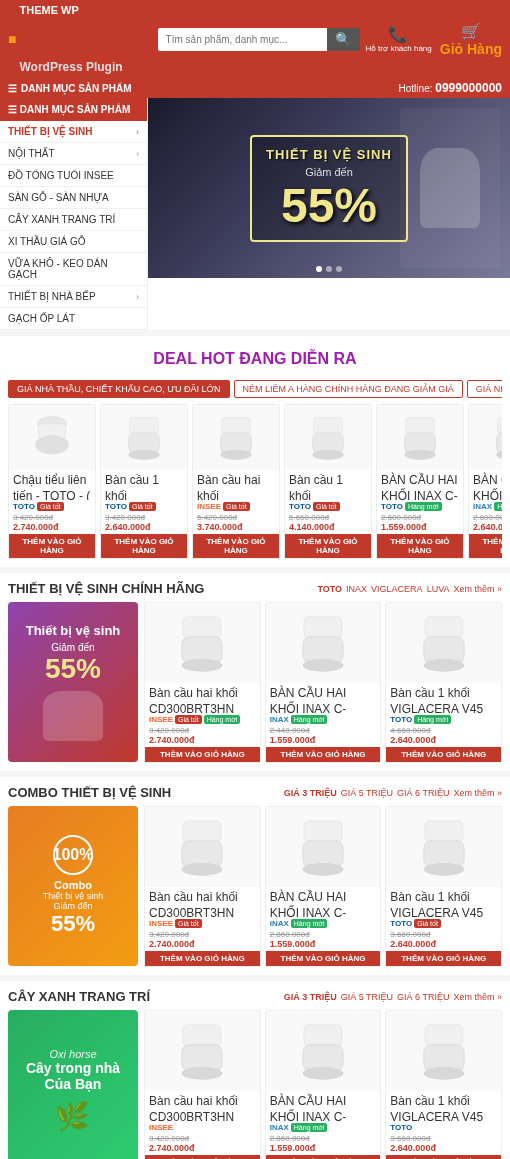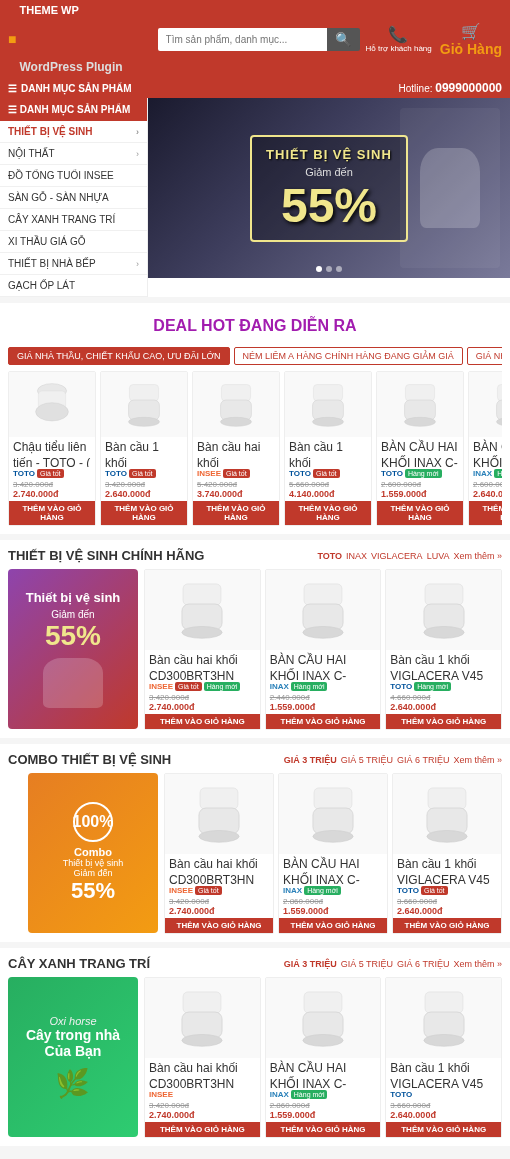--- a/index.html
+++ b/index.html
@@ -69,21 +69,21 @@
     .cat-header { display: flex; align-items: center; justify-content: space-between; margin-bottom: 6px; }
     .cat-title { font-size: 13px; font-weight: bold; color: #333; }
     .cat-filters { display: flex; gap: 4px; align-items: center; }
     .cat-filter-btn { font-size: 9px; color: #c0392b; cursor: pointer; }
     .cat-filter-btn.active { font-weight: bold; }
     .cat-see-more { font-size: 9px; color: #c0392b; cursor: pointer; }
     
     .cat-content { display: flex; gap: 6px; }
     .cat-banner { width: 130px; flex-shrink: 0; height: 160px; border-radius: 4px; overflow: hidden; display: flex; align-items: center; justify-content: center; position: relative; }
     .cat-banner-vsinhchinh { background: linear-gradient(135deg, #8e44ad, #c0392b); }
-    .cat-banner-combo { background: linear-gradient(135deg, #e67e22, #f39c12); margin-left: 20px; }
+    .cat-banner-combo { background: linear-gradient(135deg, #e67e22, #f39c12); }
     .cat-banner-cayxanh { background: linear-gradient(135deg, #27ae60, #2ecc71); }
     .cat-banner-text { color: white; text-align: center; padding: 8px; }
     .cat-products { flex: 1; display: flex; gap: 4px; }
     .cat-product { flex: 1; border: 1px solid #eee; border-radius: 2px; }
     .cat-product-img { width: 100%; height: 80px; background: #f9f9f9; display: flex; align-items: center; justify-content: center; }
 
     .toilet-svg { width: 50px; height: 50px; }
 
     
     ::-webkit-scrollbar { display: none; }
@@ -142,20 +142,23 @@
       <span>ĐỒ TỔNG TUỔI INSEE</span>
     </div>
     <div class="sidebar-item">
       <span>SÀN GỖ - SÀN NHỰA</span>
     </div>
     <div class="sidebar-item">
       <span>CÂY XANH TRANG TRÍ</span>
     </div>
     <div class="sidebar-item">
       <span>XI THẦU GIÁ GỖ</span>
+    </div>
+    <div class="sidebar-item">
+      <span>VỮA KHÔ - KEO DÁN GẠCH</span>
     </div>
     <div class="sidebar-item">
       <span>THIẾT BỊ NHÀ BẾP</span>
         <span class="sidebar-arrow">›</span>
     </div>
     <div class="sidebar-item">
       <span>GẠCH ỐP LÁT</span>
     </div>
   </div>
 

